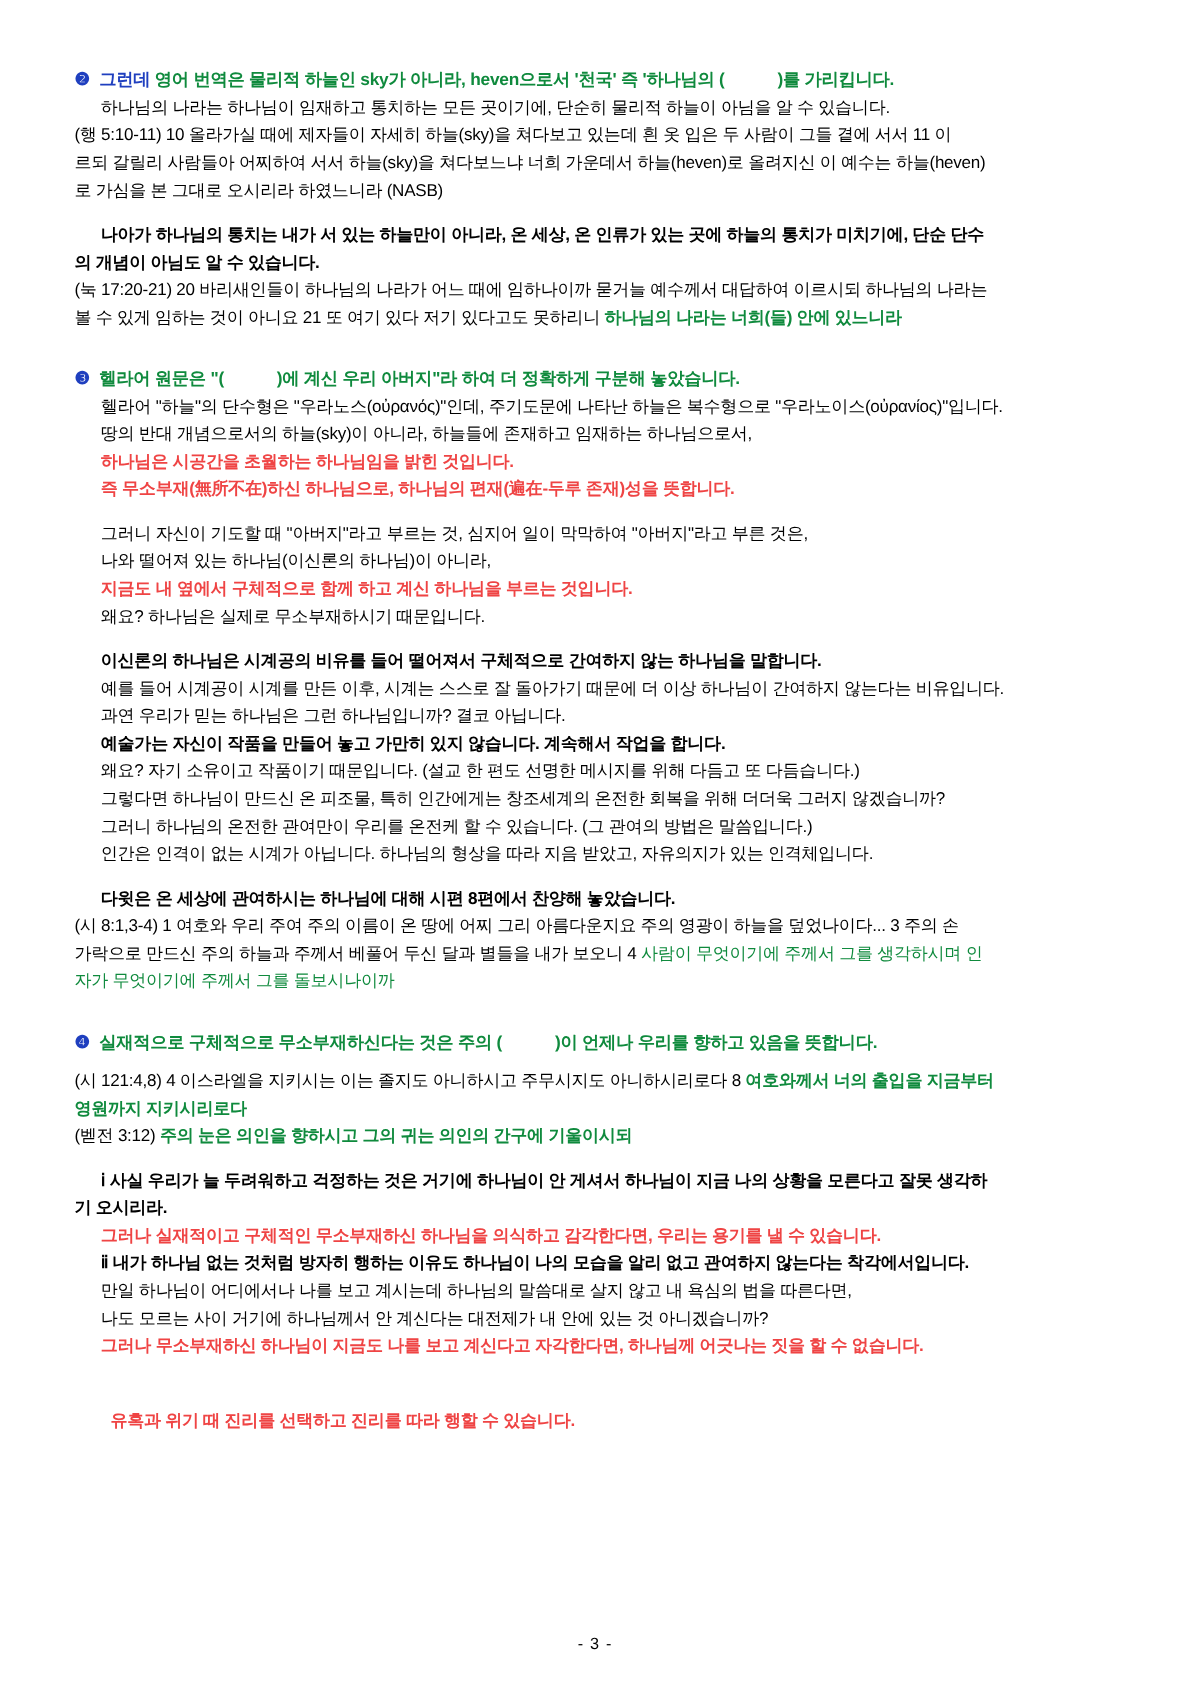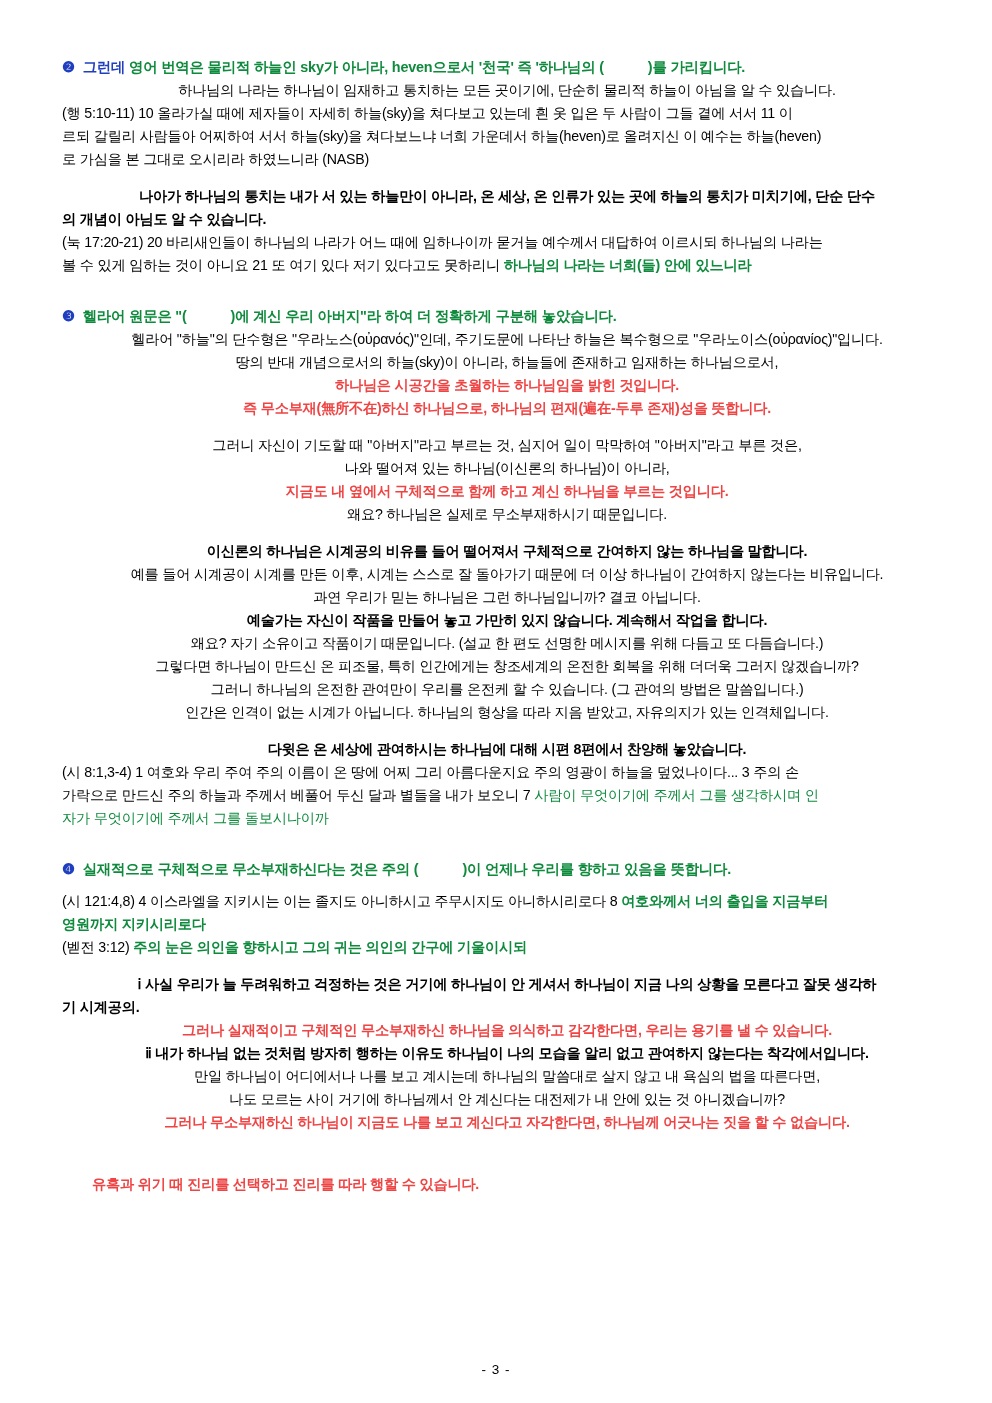--- a/index.html
+++ b/index.html
@@ -20,21 +20,21 @@
     box-sizing: border-box;
     padding: 56px 62px 40px 62px;
   }
   .block { margin: 0 0 0 0; }
   p {
     margin: 0;
     font-size: 14.2px;
     line-height: 1.62;
     letter-spacing: -0.2px;
   }
-  .indent1 { padding-left: 22px; text-align: center; }
+  .indent1 { padding-left: 22px; }
   .indent2 { padding-left: 30px; margin-top: 39px; }
   .bold { font-weight: bold; }
   .blue { color: #1f3fbf; }
   .green { color: #0f8a3d; }
   .red { color: #ef4444; }
   .orange { color: #ef4444; }
   .gap-s { height: 8px; }
   .gap-m { height: 14px; }
   .gap-xl { height: 28px; }
   .numhead {
@@ -116,21 +116,21 @@
     <p class="indent1">왜요? 자기 소유이고 작품이기 때문입니다. (설교 한 편도 선명한 메시지를 위해 다듬고 또 다듬습니다.)</p>
     <p class="indent1">그렇다면 하나님이 만드신 온 피조물, 특히 인간에게는 창조세계의 온전한 회복을 위해 더더욱 그러지 않겠습니까?</p>
     <p class="indent1">그러니 하나님의 온전한 관여만이 우리를 온전케 할 수 있습니다. (그 관여의 방법은 말씀입니다.)</p>
     <p class="indent1">인간은 인격이 없는 시계가 아닙니다. 하나님의 형상을 따라 지음 받았고, 자유의지가 있는 인격체입니다.</p>
 
     <div class="gap-m"></div>
 
     <p class="indent1 bold">다윗은 온 세상에 관여하시는 하나님에 대해 시편 8편에서 찬양해 놓았습니다.</p>
     <p>(시 8:1,3-4) 1 여호와 우리 주여 주의 이름이 온 땅에 어찌 그리 아름다운지요 주의 영광이 하늘을 덮었나이다... 3 주의 손</p>
     <p>
-      <span>가락으로 만드신 주의 하늘과 주께서 베풀어 두신 달과 별들을 내가 보오니 7 </span><span class="green">사람이 무엇이기에 주께서 그를 생각하시며 인</span>
+      <span>가락으로 만드신 주의 하늘과 주께서 베풀어 두신 달과 별들을 내가 보오니 4 </span><span class="green">사람이 무엇이기에 주께서 그를 생각하시며 인</span>
     </p>
     <p class="green">자가 무엇이기에 주께서 그를 돌보시나이까</p>
   </div>
 
   <div class="gap-xl"></div>
 
   <div class="block">
     <p class="numhead">
       <span class="circnum">❹</span>
       <span class="green">실재적으로 구체적으로 무소부재하신다는 것은 주의 (</span><span class="green blank"></span><span class="green">)이 언제나 우리를 향하고 있음을 뜻합니다.</span>
@@ -142,21 +142,21 @@
       <span>(시 121:4,8) 4 이스라엘을 지키시는 이는 졸지도 아니하시고 주무시지도 아니하시리로다 8 </span><span class="green bold">여호와께서 너의 출입을 지금부터</span>
     </p>
     <p class="green bold">영원까지 지키시리로다</p>
     <p>
       <span>(벧전 3:12) </span><span class="green bold">주의 눈은 의인을 향하시고 그의 귀는 의인의 간구에 기울이시되</span>
     </p>
 
     <div class="gap-m"></div>
 
     <p class="indent1 bold">ⅰ 사실 우리가 늘 두려워하고 걱정하는 것은 거기에 하나님이 안 게셔서 하나님이 지금 나의 상황을 모른다고 잘못 생각하</p>
-    <p class="bold">기 시계공의.</p>
+    <p class="bold">기 오시리라.</p>
     <p class="indent1 bold orange">그러나 실재적이고 구체적인 무소부재하신 하나님을 의식하고 감각한다면, 우리는 용기를 낼 수 있습니다.</p>
     <p class="indent1 bold">ⅱ 내가 하나님 없는 것처럼 방자히 행하는 이유도 하나님이 나의 모습을 알리 없고 관여하지 않는다는 착각에서입니다.</p>
     <p class="indent1">만일 하나님이 어디에서나 나를 보고 계시는데 하나님의 말씀대로 살지 않고 내 욕심의 법을 따른다면,</p>
     <p class="indent1">나도 모르는 사이 거기에 하나님께서 안 계신다는 대전제가 내 안에 있는 것 아니겠습니까?</p>
     <p class="indent1 bold orange">그러나 무소부재하신 하나님이 지금도 나를 보고 계신다고 자각한다면, 하나님께 어긋나는 짓을 할 수 없습니다.</p>
     <p class="indent2 bold orange">유혹과 위기 때 진리를 선택하고 진리를 따라 행할 수 있습니다.</p>
   </div>
 
   <div class="footer">- 3 -</div>
 </div>

